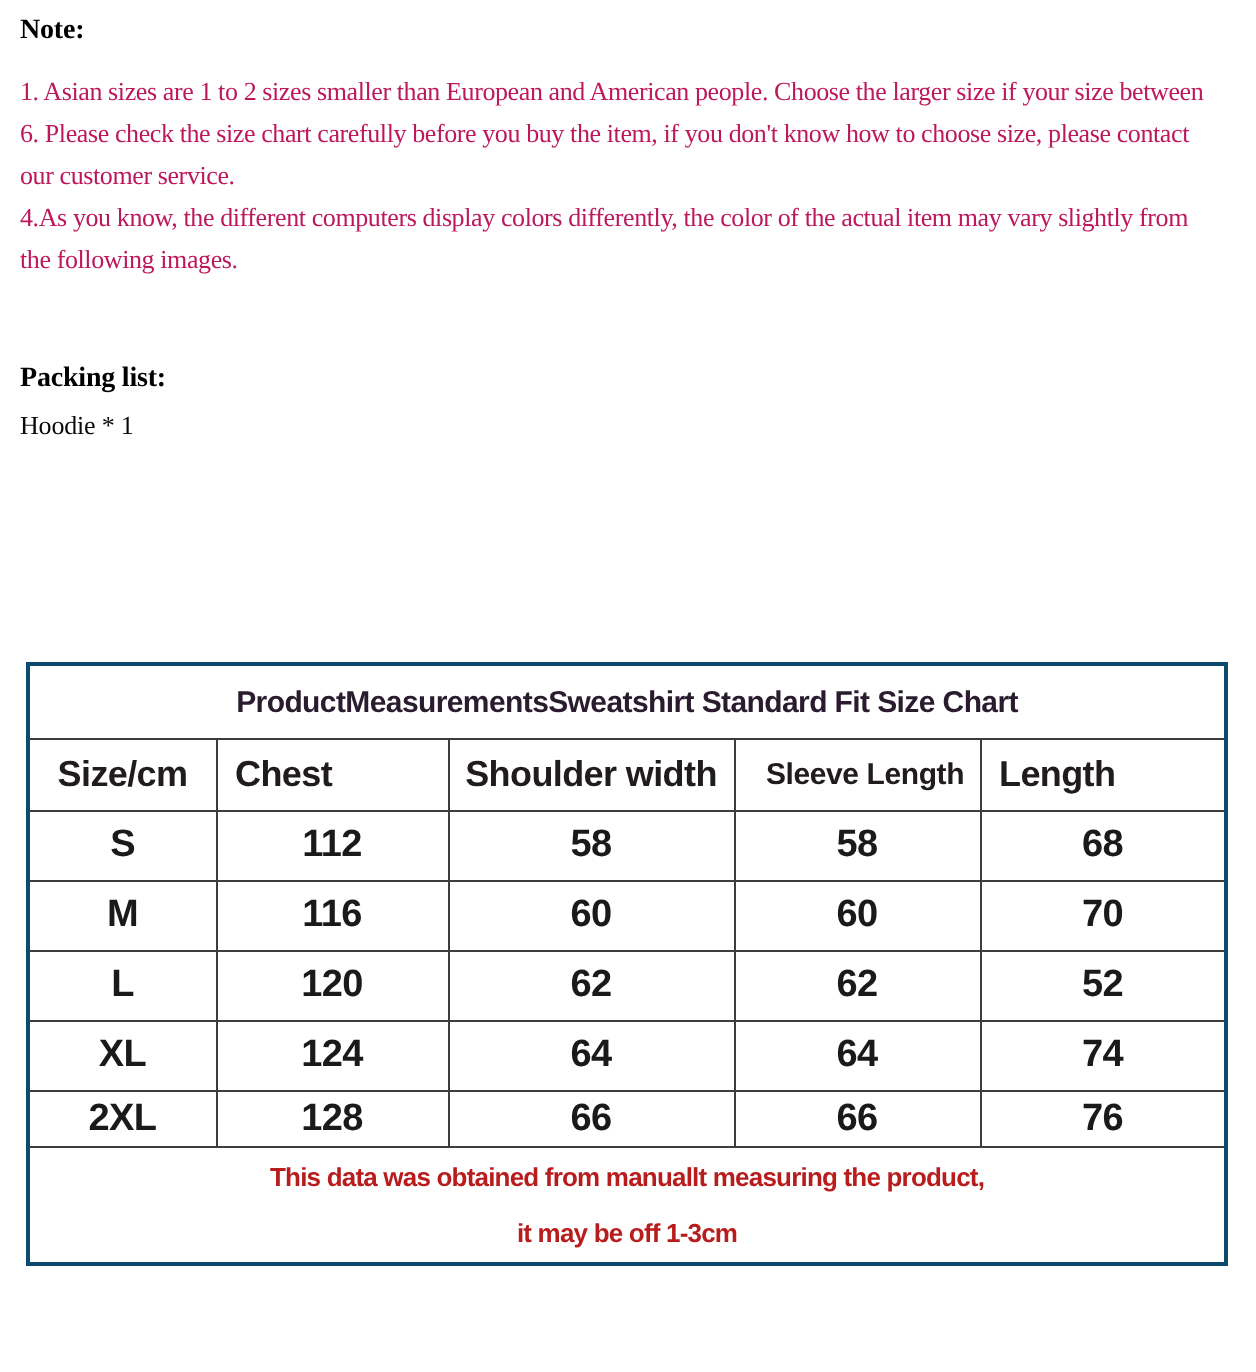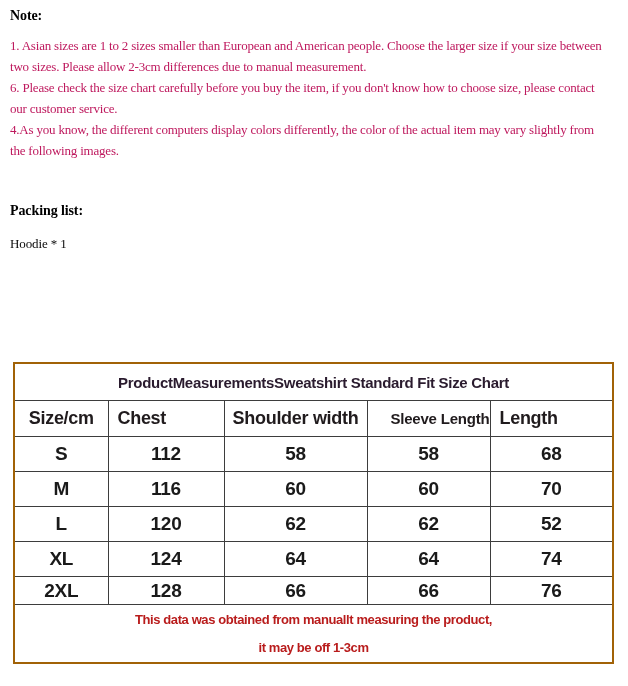--- a/index.html
+++ b/index.html
@@ -33,33 +33,33 @@
     font-size: 13px;
     line-height: 21px;
     white-space: nowrap;
     letter-spacing: -0.2px;
     color: #be185d;
   }
   .packing-heading {
     margin-top: 42px;
   }
   .packing-item {
-    margin-top: 17px;
+    margin-top: 7px;
     font-size: 13px;
     letter-spacing: -0.1px;
     color: #0a0a0a;
   }
   
   table.size-chart {
     margin-top: 110px;
     margin-left: 3px;
     border-collapse: collapse;
     table-layout: fixed;
     width: 599px;
-    border: 2px solid #a16207;
+    border: 2px solid #0c4a6e;
     font-family: "Liberation Sans", sans-serif;
   }
   table.size-chart td, table.size-chart th {
     border: 1.5px solid #3d3d3d;
     padding: 0;
     vertical-align: middle;
     overflow: hidden;
   }
   .title-row td {
     height: 36px;
@@ -70,21 +70,21 @@
     color: #2a1b2e;
   }
   .header-row th {
     height: 35px;
     font-weight: bold;
     font-size: 18px;
     letter-spacing: -0.3px;
     color: #201b1d;
   }
   .header-row th.h-left   { text-align: left; padding-left: 9px; }
-  .header-row th.h-small  { font-size: 15px; text-align: right; padding-left: 8px; letter-spacing: -0.2px; }
+  .header-row th.h-small  { font-size: 15px; text-align: center; padding-left: 8px; letter-spacing: -0.2px; }
   .data-row td {
     height: 34px;
     text-align: center;
     font-weight: bold;
     font-size: 19px;
     letter-spacing: -0.3px;
     color: #1a1a1a;
   }
   .data-row.last td { height: 27px; text-align: center; }
   .footer-row td {
@@ -99,21 +99,20 @@
 </style>
 </head>
 <body>
 
 <div class="page">
 
   <div class="note-heading">Note:</div>
 
   <div class="note-lines">
     <div class="note-line">1. Asian sizes are 1 to 2 sizes smaller than European and American people. Choose the larger size if your size between</div>
-    <div class="note-line">two sizes. Please allow 2-3cm differences due to manual measurement.</div>
     <div class="note-line">6. Please check the size chart carefully before you buy the item, if you don't know how to choose size, please contact</div>
     <div class="note-line">our customer service.</div>
     <div class="note-line">4.As you know, the different computers display colors differently, the color of the actual item may vary slightly from</div>
     <div class="note-line">the following images.</div>
   </div>
 
   <div class="packing-heading">Packing list:</div>
   <div class="packing-item">Hoodie * 1</div>
 
   <table class="size-chart">

